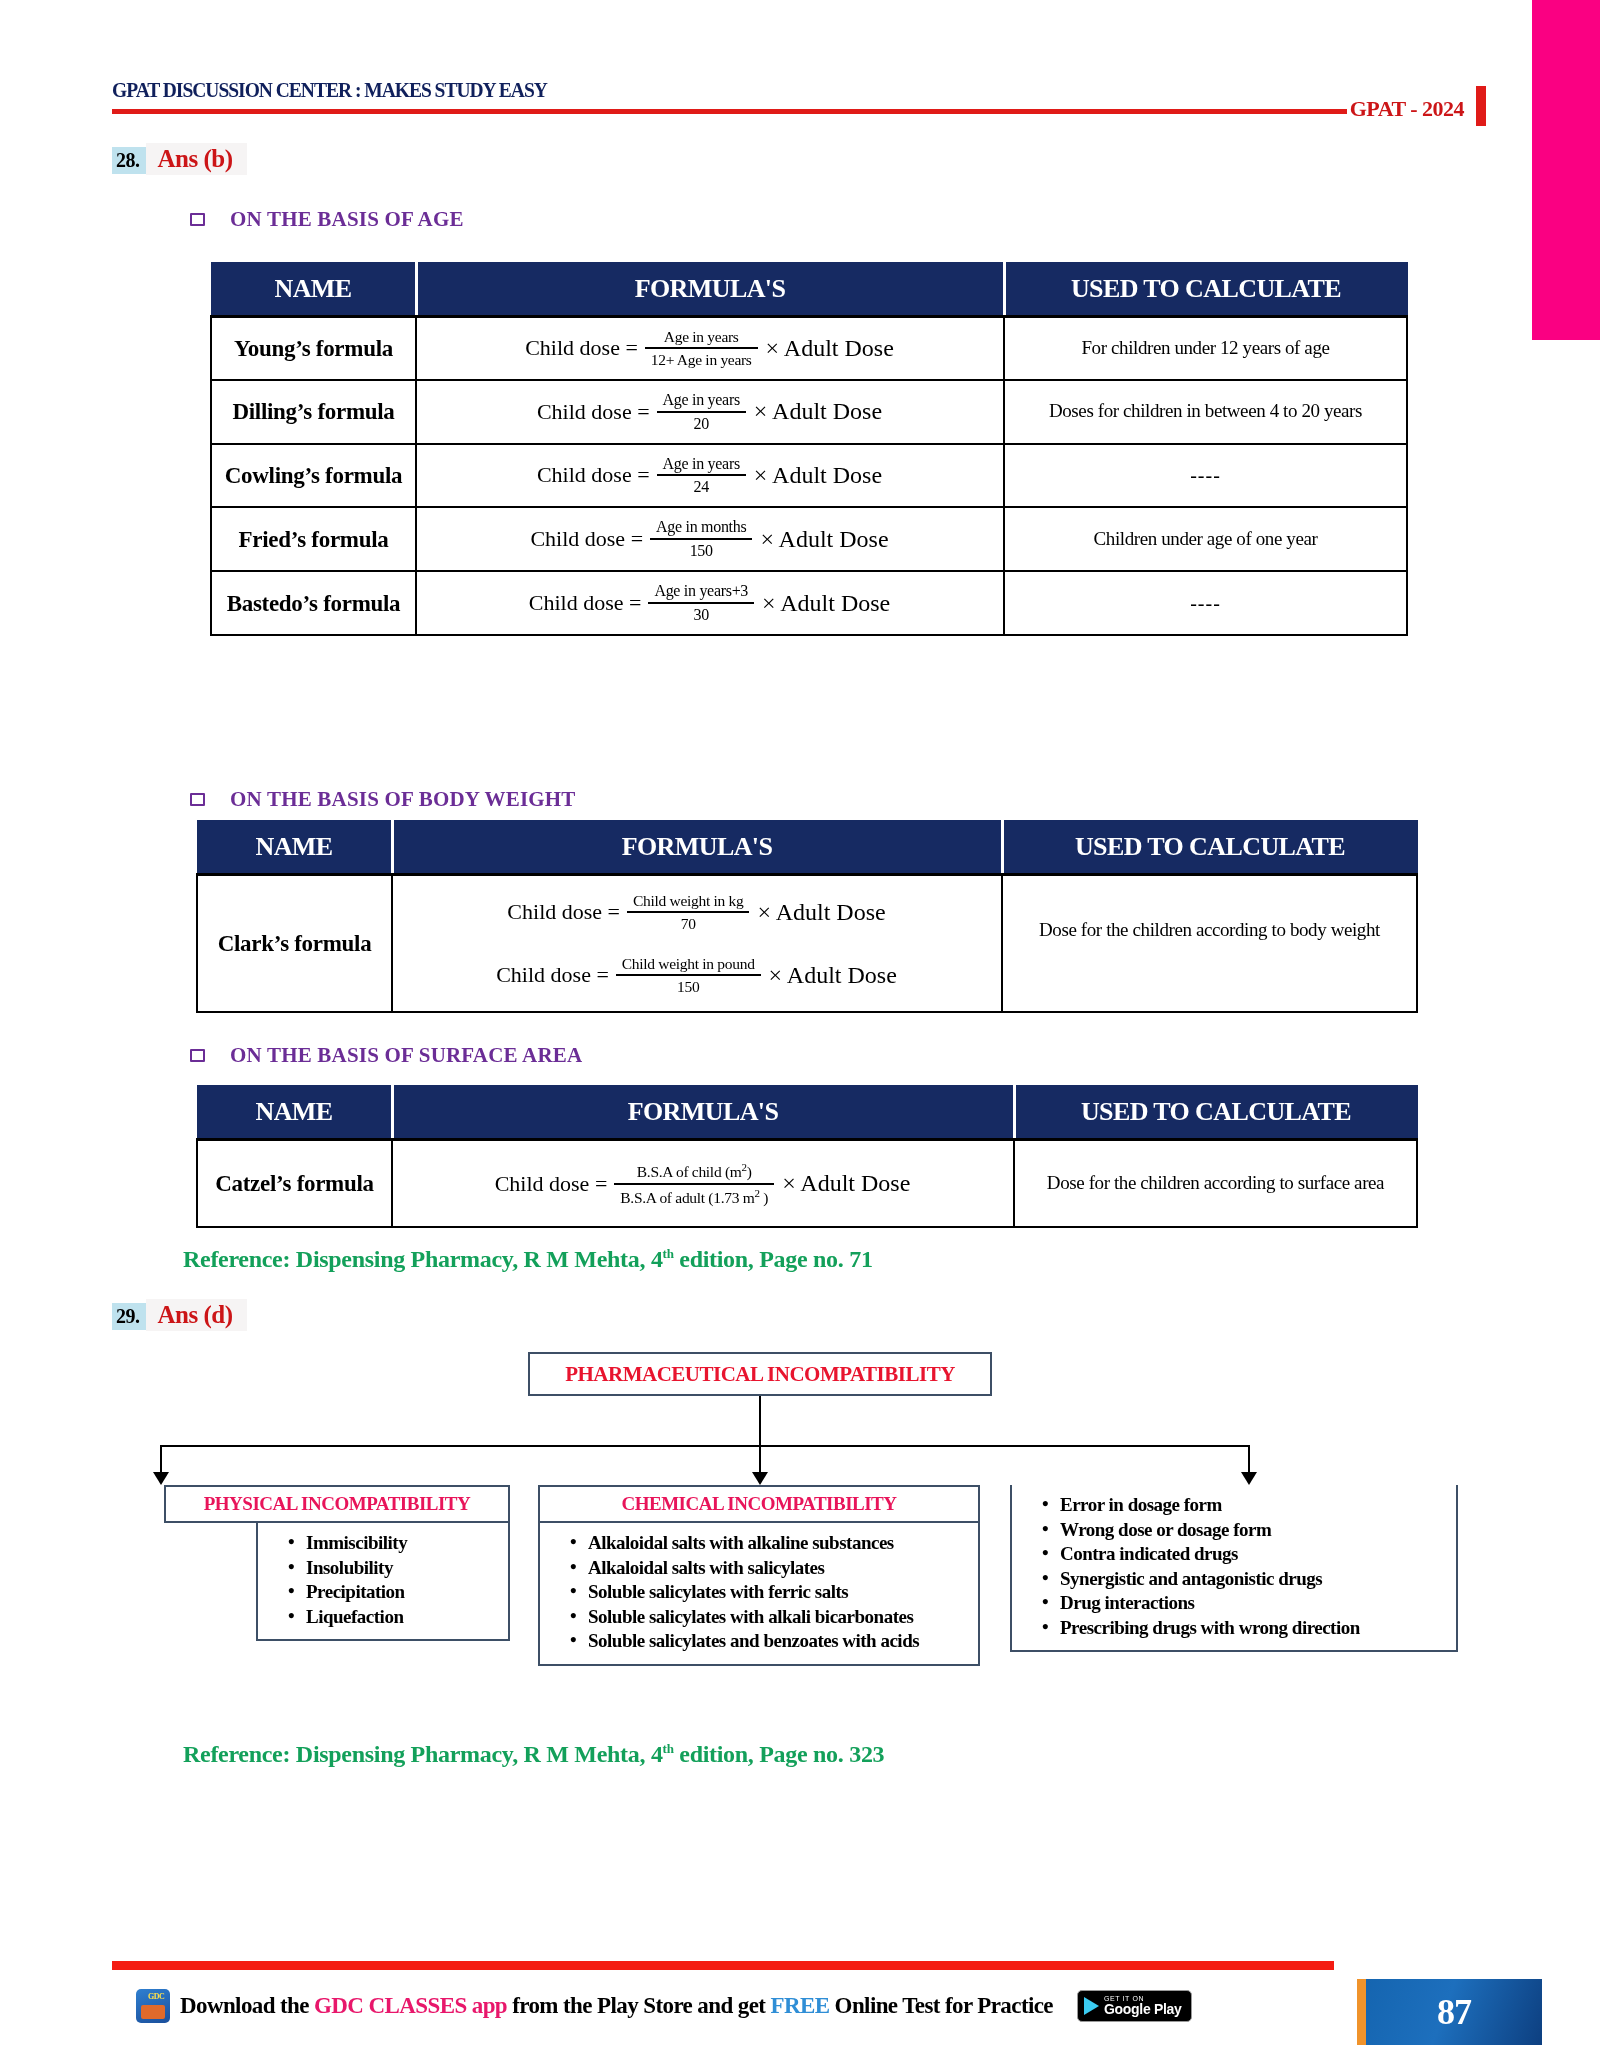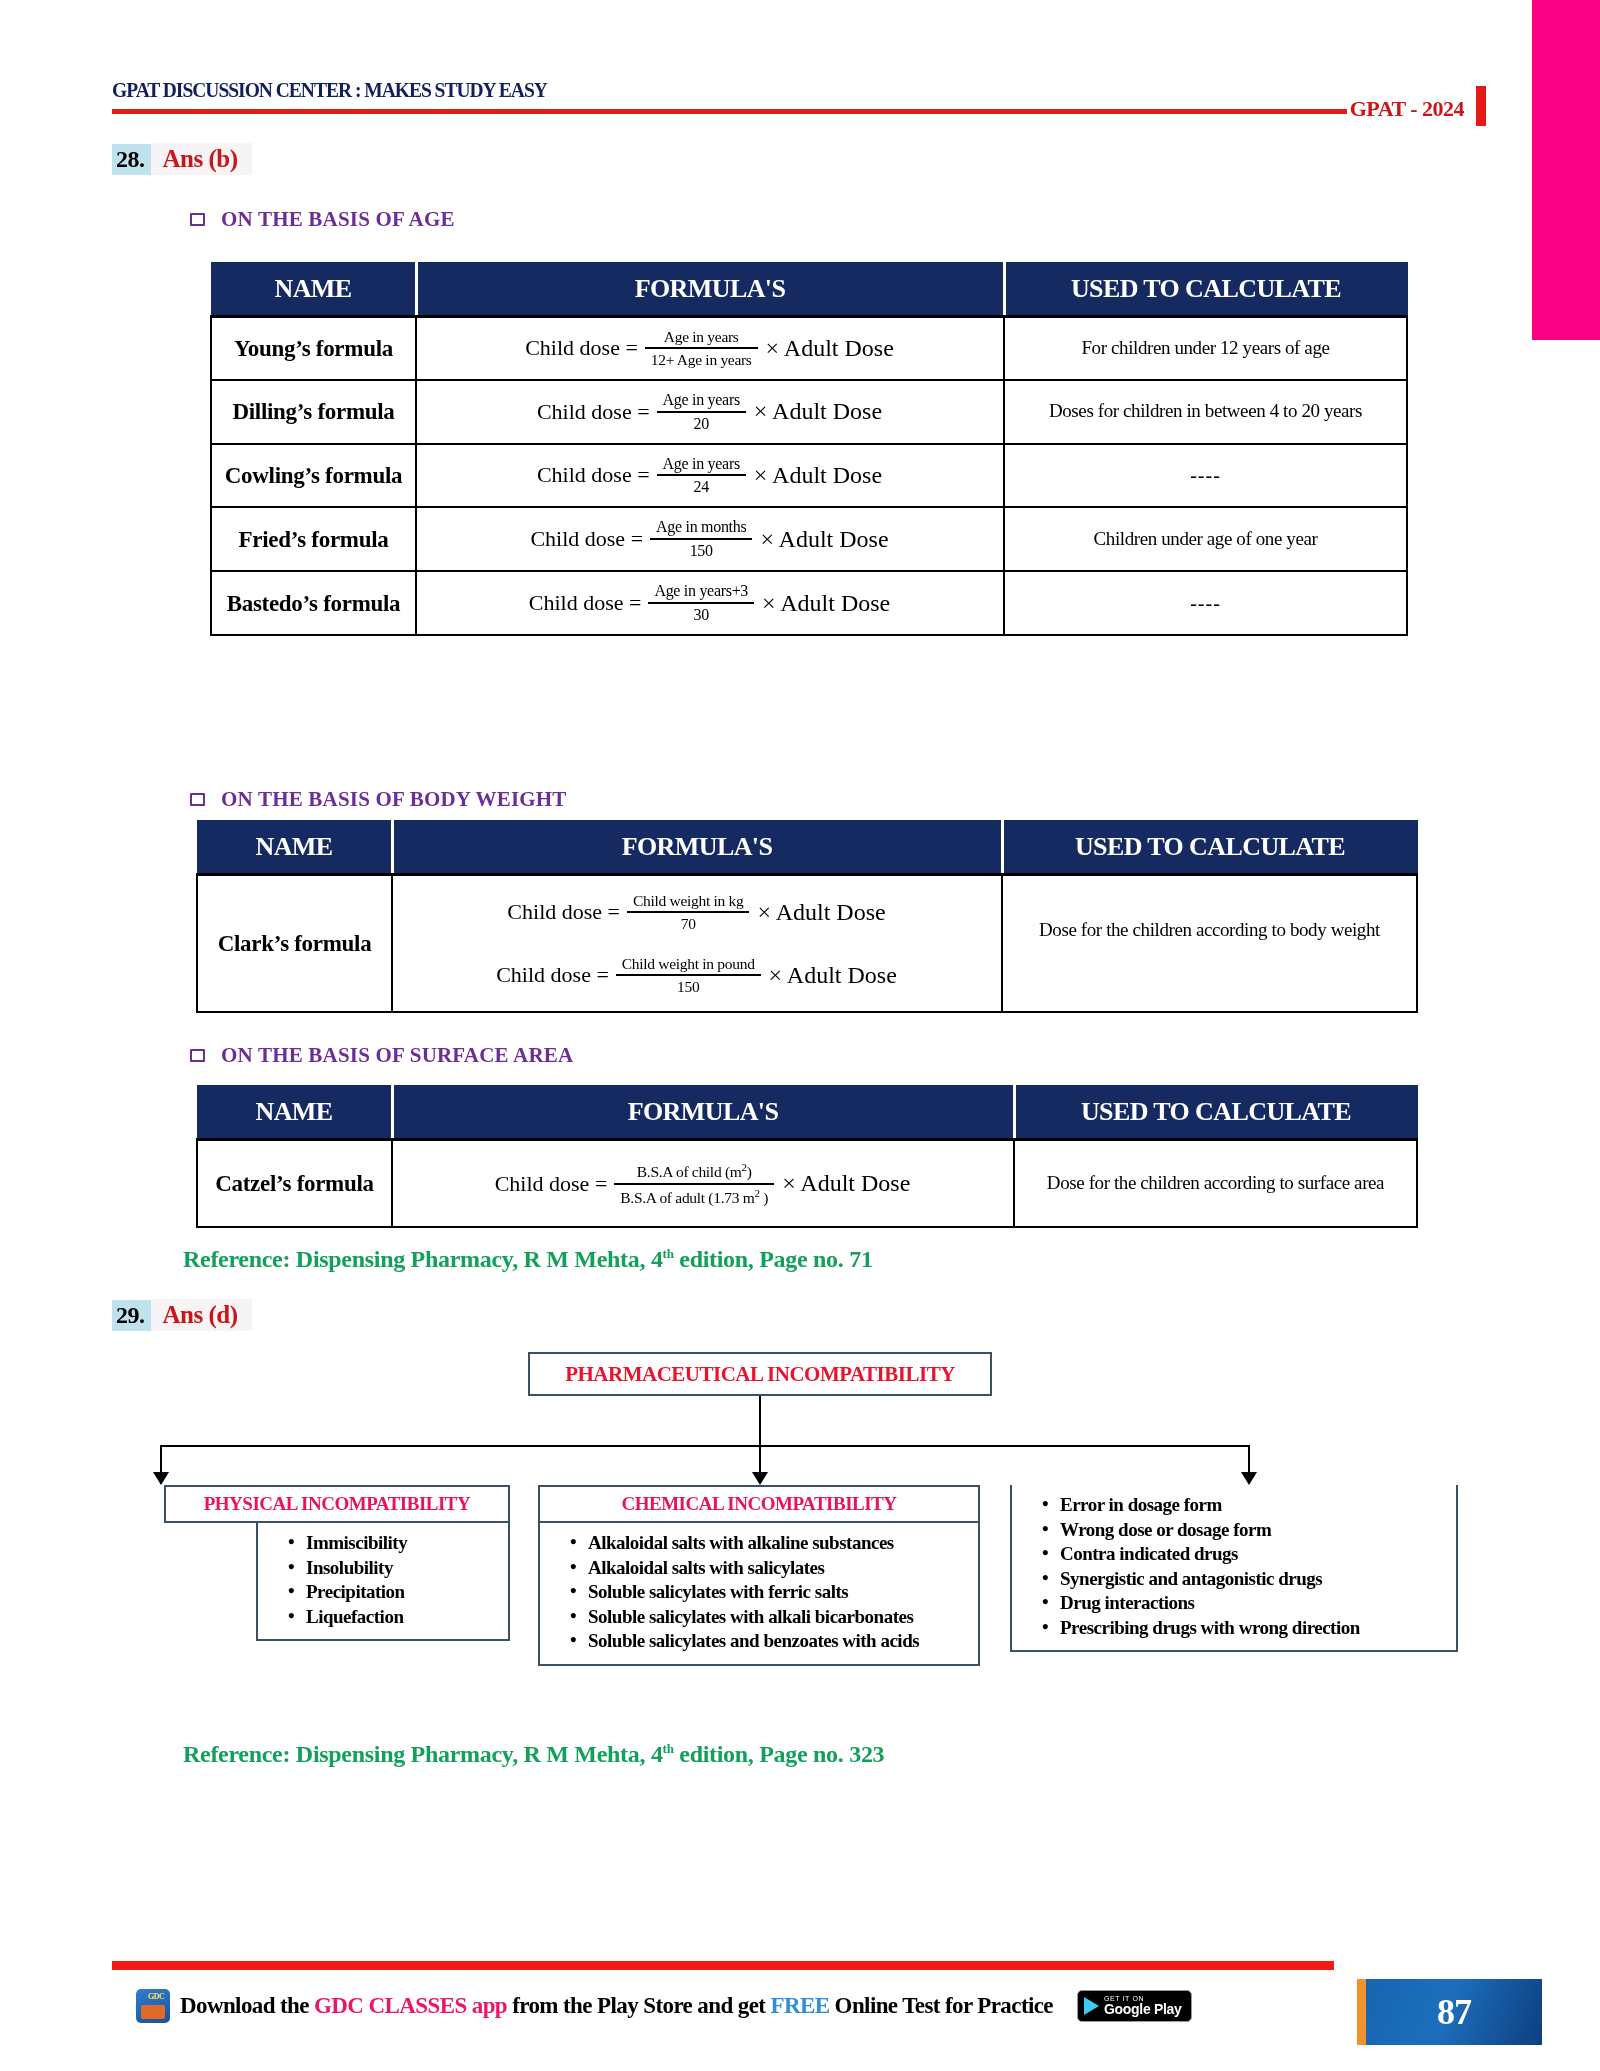--- a/index.html
+++ b/index.html
@@ -82,42 +82,42 @@
 
   
   .qrow {
     position: absolute;
     display: flex;
     align-items: baseline;
   }
   .qnum {
     background: #bfe2ee;
     font-weight: bold;
-    font-size: 24px;
+    font-size: 20px;
     color: #000;
     padding: 3px 6px 3px 4px;
     line-height: 1.05;
     letter-spacing: -0.5px;
   }
   .qans {
     background: #f6f4f4;
     font-weight: bold;
     font-size: 25px;
     color: #cc1517;
     padding: 3px 14px 3px 12px;
     line-height: 1.05;
     letter-spacing: -0.5px;
   }
 
   
   .sec-head {
     position: absolute;
     display: flex;
     align-items: center;
-    gap: 16px;
+    gap: 25px;
     color: #6b2d96;
     font-weight: bold;
     font-size: 21px;
     letter-spacing: 0.2px;
     white-space: nowrap;
   }
   .sq-icon {
     width: 15px;
     height: 13px;
     border: 2.5px solid #6b2d96;

